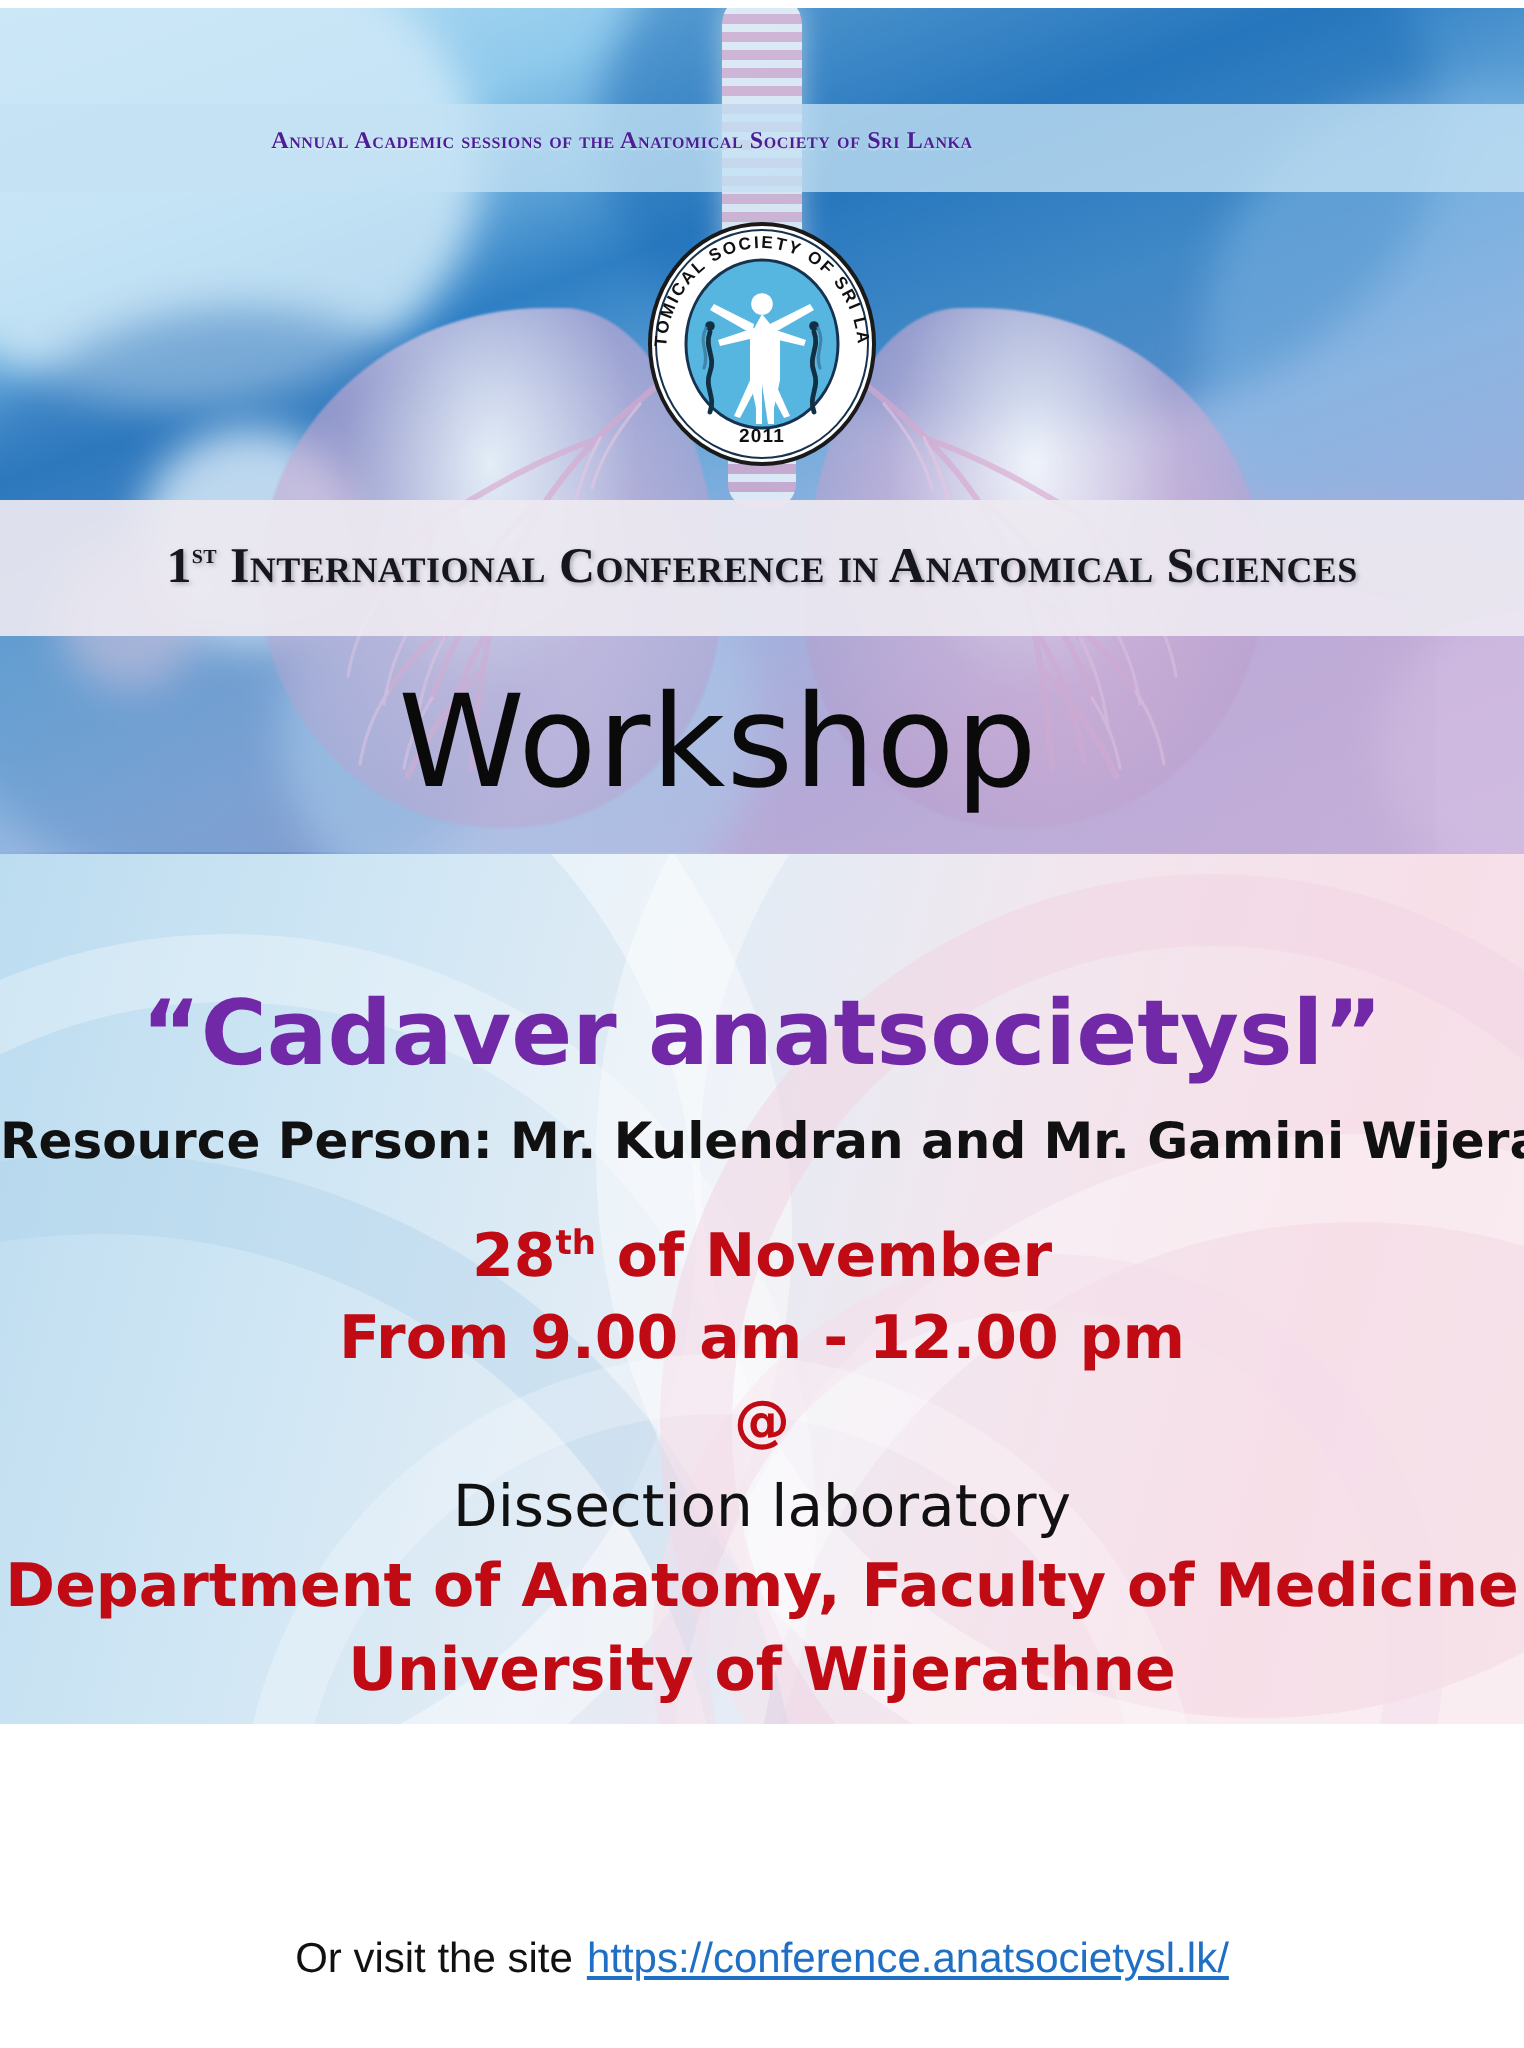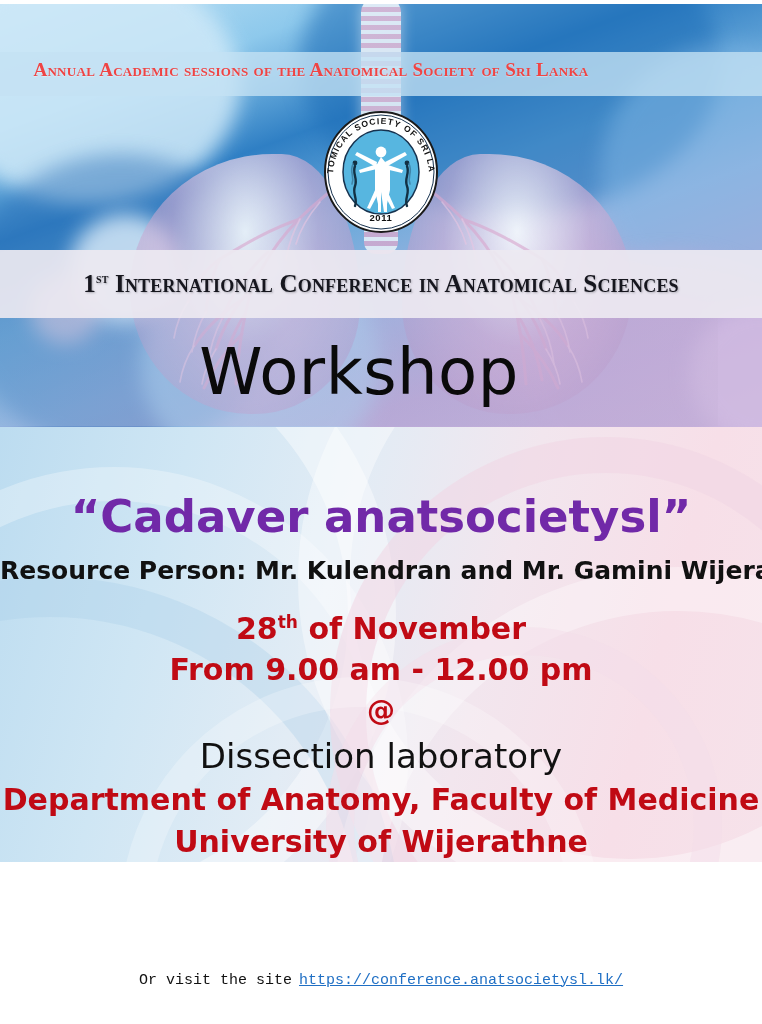--- a/index.html
+++ b/index.html
@@ -121,23 +121,23 @@
   .banner-text {
     position: absolute;
     left: 0;
     top: 48px;
     width: 622px;
     height: 44px;
     line-height: 44px;
     text-align: center;
     font-family: "Liberation Serif", serif;
     font-weight: bold;
-    font-size: 19px;
+    font-size: 12px;
     letter-spacing: .3px;
-    color: #ef4444;
+    color: #4c1d95;
     font-variant: small-caps;
     text-shadow: 0 1px 1px rgba(255,255,255,.4);
     white-space: nowrap;
   }
 
   
   .logo {
     position: absolute;
     left: 50%;
     top: 108px;
@@ -274,21 +274,21 @@
     font-family: "DejaVu Sans", sans-serif;
     font-weight: bold;
     font-size: 28px;
     color: #c00a14;
     margin-top: 4px;
     line-height: 1.25;
   }
   .venue-line {
     font-family: "DejaVu Sans", sans-serif;
     font-weight: 400;
-    font-size: 34px;
+    font-size: 29px;
     color: #111111;
     margin-top: 8px;
     line-height: 1.2;
   }
   .dept-line, .uni-line {
     font-family: "DejaVu Sans", sans-serif;
     font-weight: bold;
     font-size: 30px;
     color: #c00a14;
     margin-top: 6px;
@@ -318,22 +318,22 @@
   
   .footer {
     position: absolute;
     left: 0;
     top: 958px;
     width: 762px;
     height: 44px;
     display: flex;
     align-items: center;
     justify-content: center;
-    font-family: Liberation Mono, monospace;
-    font-size: 15px;
+    font-family: Liberation Sans, sans-serif;
+    font-size: 21px;
     color: #111111;
   }
   .footer-link {
     color: #1f6fc4;
     text-decoration: underline;
     margin-left: 7px;
     cursor: pointer;
   }
 </style>
 </head>

